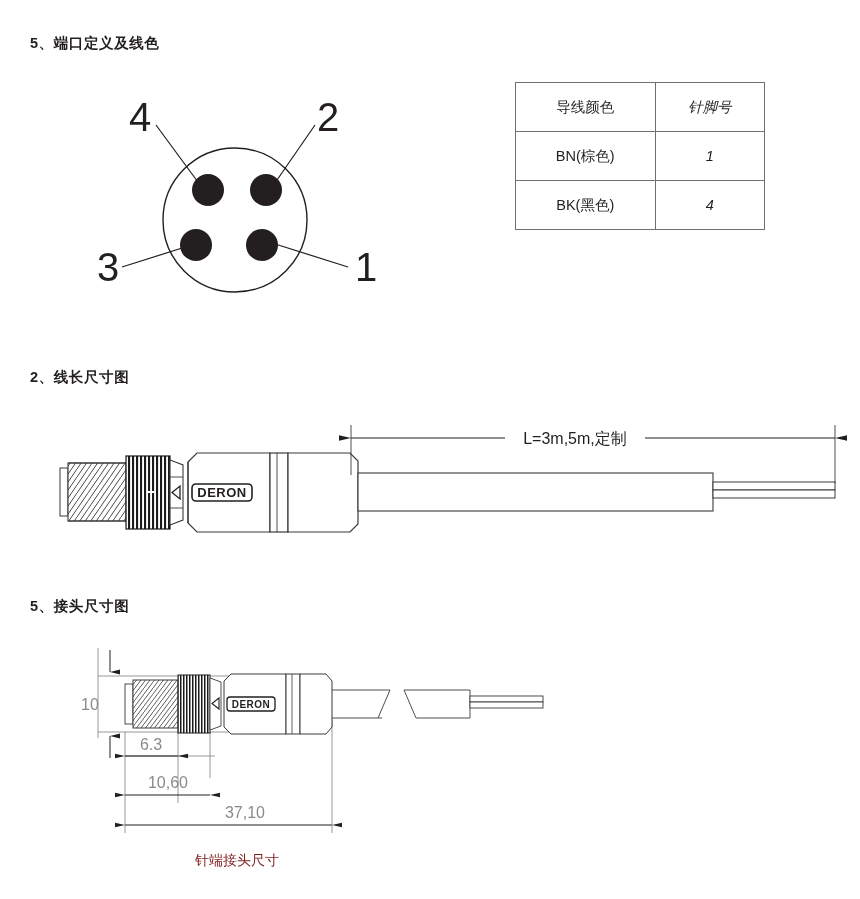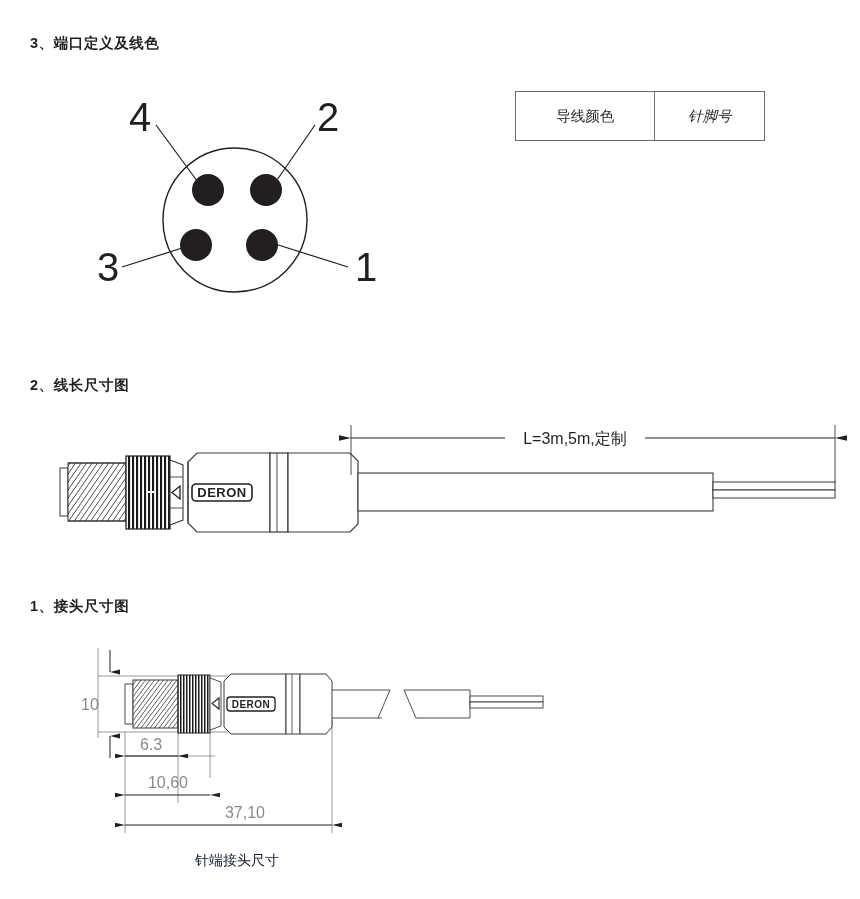--- a/index.html
+++ b/index.html
@@ -6,36 +6,35 @@
   body{
     width:860px;height:899px;position:relative;overflow:hidden;
     font-family:"Liberation Sans","DejaVu Sans",sans-serif;
     color:#231f20;
   }
   .sec-title{
     position:absolute;font-size:14.5px;font-weight:600;letter-spacing:.6px;
     color:#231f20;white-space:nowrap;
   }
   #sec1-title{left:30px;top:34px;}
-  #sec2-title{left:30px;top:368px;margin-top:8px;}
+  #sec2-title{left:30px;top:368px;}
   #sec3-title{left:30px;top:597px;}
 
   
   #pinout{position:absolute;left:90px;top:85px;width:330px;height:230px;}
   #pinout svg{display:block;}
   .pinnum{
     font-size:40px;font-weight:400;fill:#231f20;
     font-family:"Liberation Sans","DejaVu Sans",sans-serif;
   }
 
   
   #wire-table{
     position:absolute;left:515px;top:82px;width:250px;
     border-collapse:collapse;
-    margin-top:9px;
   }
   #wire-table td{
     border:1px solid #6f6f6f;
     height:48px;
     text-align:center;vertical-align:middle;
     font-size:14.5px;color:#231f20;
     font-family:"Liberation Sans","DejaVu Sans",sans-serif;
     padding:0 4px;
     white-space:nowrap;
   }
@@ -48,32 +47,32 @@
   .dimtext{
     font-family:"Liberation Sans","DejaVu Sans",sans-serif;
     fill:#231f20;
   }
   .dimgray{
     font-family:"Liberation Sans","DejaVu Sans",sans-serif;
     fill:#8a8a8a;
   }
   #sec3-caption{
     position:absolute;left:195px;top:852px;font-size:14px;
-    color:#0f172a;white-space:nowrap;
+    color:#7f1d1d;white-space:nowrap;
     font-family:"Liberation Sans","DejaVu Sans",sans-serif;
   }
   .logo-text{
     font-family:"Liberation Sans","DejaVu Sans",sans-serif;
     font-weight:700;fill:#231f20;letter-spacing:.5px;
   }
 </style>
 </head>
 <body>
 
-<div class="sec-title" id="sec1-title">3、端口定义及线色</div>
+<div class="sec-title" id="sec1-title">5、端口定义及线色</div>
 
 <div id="pinout">
   <svg width="330" height="230" viewBox="0 0 330 230" xmlns="http://www.w3.org/2000/svg">
 
     <circle cx="145" cy="135" r="72" fill="none" stroke="#231f20" stroke-width="1.4"></circle>
 
     <line x1="66" y1="40" x2="116" y2="108" stroke="#231f20" stroke-width="1.2"></line>
     <line x1="225" y1="40" x2="178" y2="108" stroke="#231f20" stroke-width="1.2"></line>
     <line x1="32" y1="182" x2="108" y2="158" stroke="#231f20" stroke-width="1.2"></line>
     <line x1="258" y1="182" x2="182" y2="158" stroke="#231f20" stroke-width="1.2"></line>
@@ -89,20 +88,28 @@
     <text class="pinnum" x="276" y="196" text-anchor="middle">1</text>
   </svg>
 </div>
 
 <table id="wire-table">
   <tbody>
       <tr>
     <td class="col-a">导线颜色</td>
     <td class="col-b">针脚号</td>
   </tr>
+  <tr>
+    <td class="col-a">BN(棕色)</td>
+    <td class="col-b">1</td>
+  </tr>
+  <tr>
+    <td class="col-a">BK(黑色)</td>
+    <td class="col-b">4</td>
+  </tr>
 </tbody>
   </table>
 
 <div class="sec-title" id="sec2-title">2、线长尺寸图</div>
 
 <div id="sec2-draw">
   <svg width="860" height="160" viewBox="0 0 860 160" xmlns="http://www.w3.org/2000/svg">
     <defs>
 
       <pattern id="knurl" width="4" height="8" patternUnits="userSpaceOnUse">
@@ -164,21 +171,21 @@
     <g>
       <line x1="351" y1="20" x2="351" y2="70" stroke="#3a3a3a" stroke-width="0.9"></line>
       <line x1="835" y1="20" x2="835" y2="78" stroke="#3a3a3a" stroke-width="0.9"></line>
       <line x1="351" y1="33" x2="505" y2="33" stroke="#231f20" stroke-width="1.1" marker-start="url(#ar-l)"></line>
       <line x1="645" y1="33" x2="835" y2="33" stroke="#231f20" stroke-width="1.1" marker-end="url(#ar-r)"></line>
       <text class="dimtext" x="575" y="39" font-size="16" text-anchor="middle">L=3m,5m,定制</text>
     </g>
   </svg>
 </div>
 
-<div class="sec-title" id="sec3-title">1、接头尺寸图</div>
+<div class="sec-title" id="sec3-title">5、接头尺寸图</div>
 
 <div id="sec3-draw">
   <svg width="860" height="230" viewBox="0 0 860 230" xmlns="http://www.w3.org/2000/svg">
     <defs>
       <pattern id="knurl2" width="3" height="6" patternUnits="userSpaceOnUse">
         <rect width="3" height="6" fill="#ffffff"></rect>
         <rect x="0" y="0" width="1.5" height="6" fill="#1a1a1a"></rect>
       </pattern>
       <pattern id="threadp2" width="9" height="6" patternUnits="userSpaceOnUse">
         <rect width="9" height="6" fill="#ffffff"></rect>

